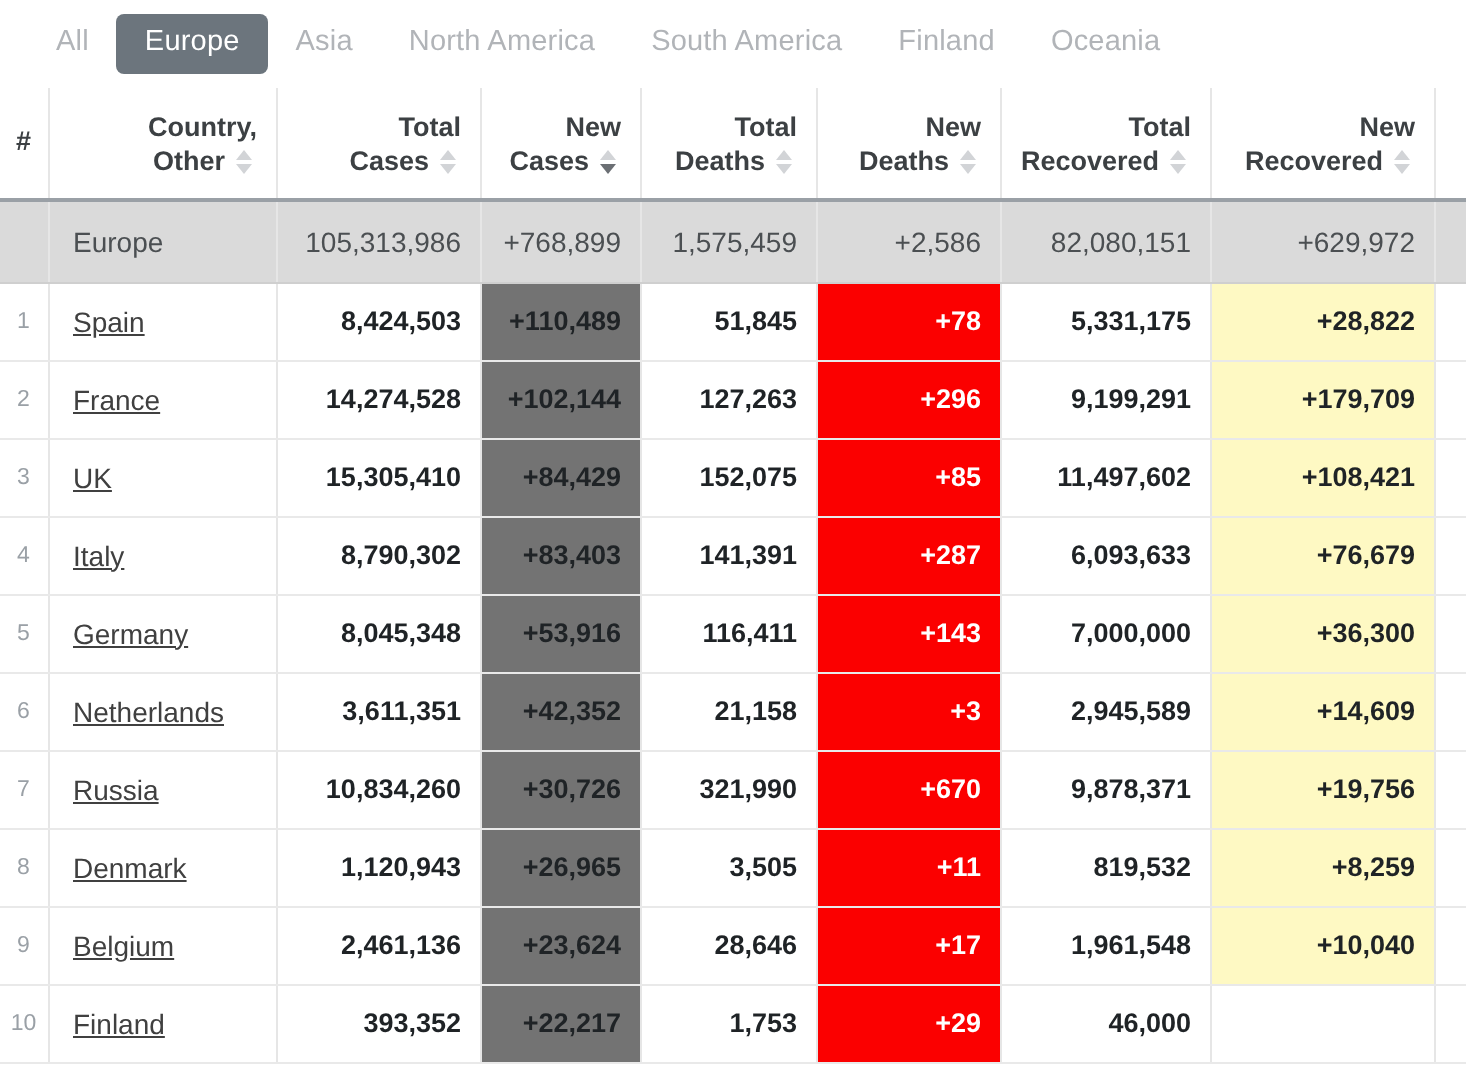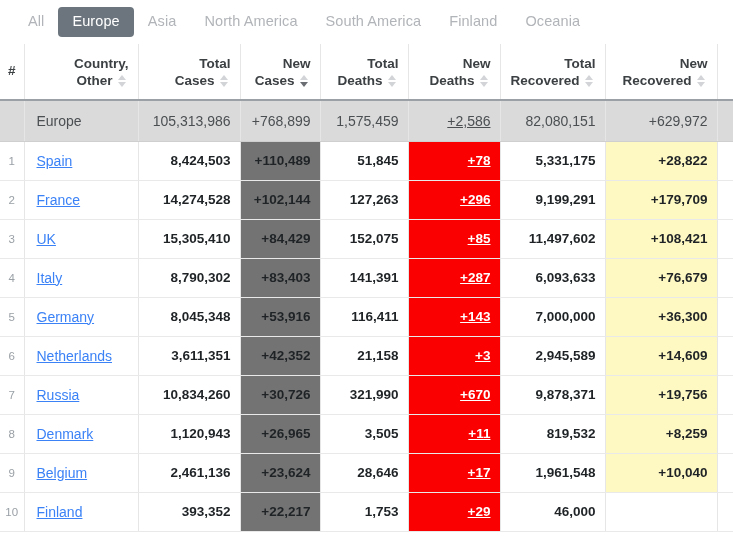--- a/index.html
+++ b/index.html
@@ -115,28 +115,28 @@
   tbody tr.totalrow td.num  { background: #dadada; }
 
   td.num {
     text-align: center;
     color: #9aa0a6;
     font-size: 11.5px;
     padding: 0 2px;
   }
   td.name { text-align: left; padding-left: 12px; }
   td.name a {
-    color: #3b82f6;
+    color: #404040;
     text-decoration: underline;
     font-size: 14px;
     font-weight: normal;
   }
   td.bold { font-weight: bold; }
   td.c-yellow { background: #737373; font-weight: bold; }
-  td.c-red    { background: #fb0000; color: #ffffff; font-weight: bold; text-decoration: underline; }
+  td.c-red    { background: #fb0000; color: #ffffff; font-weight: bold; }
   td.c-green  { background: #fef9c3; font-weight: bold; }
   td.plain    { background: #ffffff; }
   tbody tr.totalrow td.c-yellow,
   tbody tr.totalrow td.c-red,
   tbody tr.totalrow td.c-green { background: #dadada; color:#4b4f52; font-weight:normal; }
 </style>
 </head>
 <body>
 
 <div id="root">

